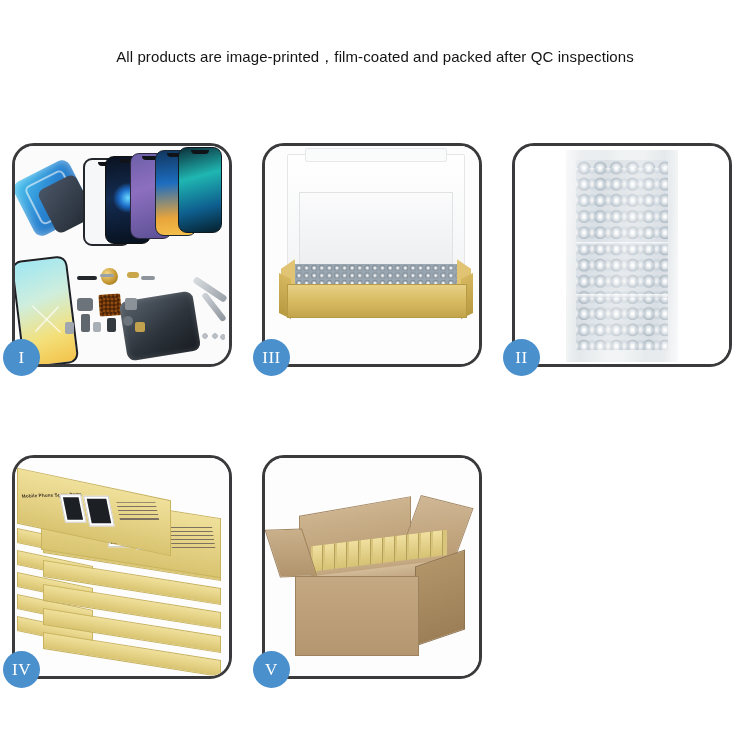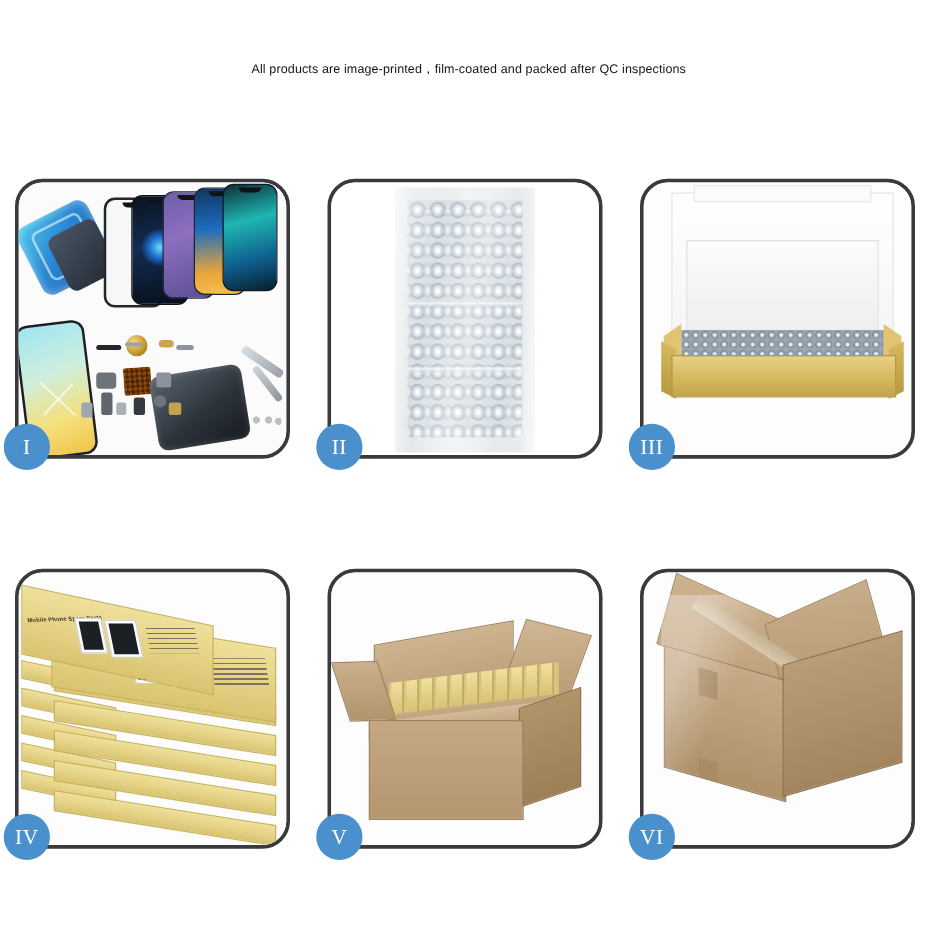--- a/index.html
+++ b/index.html
@@ -19,21 +19,21 @@
     font-size:33px;
     font-weight:700;
     letter-spacing:2.0px;
     color:#0b0b0b;
     line-height:1;
     transform:scaleX(1.0);
     white-space:nowrap;
   }
   .subtitle{
     margin-top:14px;
-    font-size:10px;
+    font-size:15px;
     font-weight:400;
     color:#141414;
     letter-spacing:0.1px;
     white-space:nowrap;
   }
 
   
   .grid{
     position:absolute;
     left:12px; top:143px;
@@ -422,44 +422,44 @@
         <div class="prt s11"></div>
         <div class="prt s12"></div>
         <div class="tool"></div>
         <div class="tool2"></div>
         <div class="screws"></div>
       </div>
       <div class="badge">I</div>
     </div>
 
     <div class="panel">
-      <div class="panel-inner p2">
-        <div class="wrap"></div>
-        <div class="bubbles"></div>
-        <div class="bubbles2"></div>
-        <div class="seam" style="top:96px"></div>
-        <div class="seam" style="top:148px"></div>
-        <div class="sheen"></div>
-      </div>
-      <div class="badge">II</div>
-    </div>
-
-    <div class="panel">
       <div class="panel-inner p3">
         <div class="lid"></div>
         <div class="lidtab"></div>
         <div class="lidface"></div>
         <div class="inner"></div>
         <div class="flapl"></div>
         <div class="flapr"></div>
         <div class="base-l"></div>
         <div class="base-r"></div>
         <div class="base"></div>
       </div>
       <div class="badge">III</div>
+    </div>
+
+    <div class="panel">
+      <div class="panel-inner p2">
+        <div class="wrap"></div>
+        <div class="bubbles"></div>
+        <div class="bubbles2"></div>
+        <div class="seam" style="top:96px"></div>
+        <div class="seam" style="top:148px"></div>
+        <div class="sheen"></div>
+      </div>
+      <div class="badge">II</div>
     </div>
 
     <div class="panel">
       <div class="panel-inner p4">
         <div class="stack">
 
           <div class="ybox" style="left:2px;top:78px;width:74px;height:13px;transform:skewY(12deg);"></div>
           <div class="ybox" style="left:2px;top:100px;width:74px;height:13px;transform:skewY(12deg);"></div>
           <div class="ybox" style="left:2px;top:122px;width:74px;height:13px;transform:skewY(12deg);"></div>
           <div class="ybox" style="left:2px;top:144px;width:74px;height:13px;transform:skewY(12deg);"></div>
@@ -516,28 +516,15 @@
         </div>
         <div class="flap-left"></div>
         <div class="flap-front"></div>
         <div class="crim"></div>
         <div class="cside"></div>
         <div class="cfront"></div>
       </div>
       <div class="badge">V</div>
     </div>
 
-    <div class="panel">
-      <div class="panel-inner p6">
-        <div class="top"></div>
-        <div class="topr"></div>
-        <div class="tape"></div>
-        <div class="left"></div>
-        <div class="right"></div>
-        <div class="tab1"></div>
-        <div class="tab2"></div>
-        <div class="sheenbox"></div>
-      </div>
-      <div class="badge">VI</div>
-    </div>
 
   </div>
 </div>
 
 </body></html>

